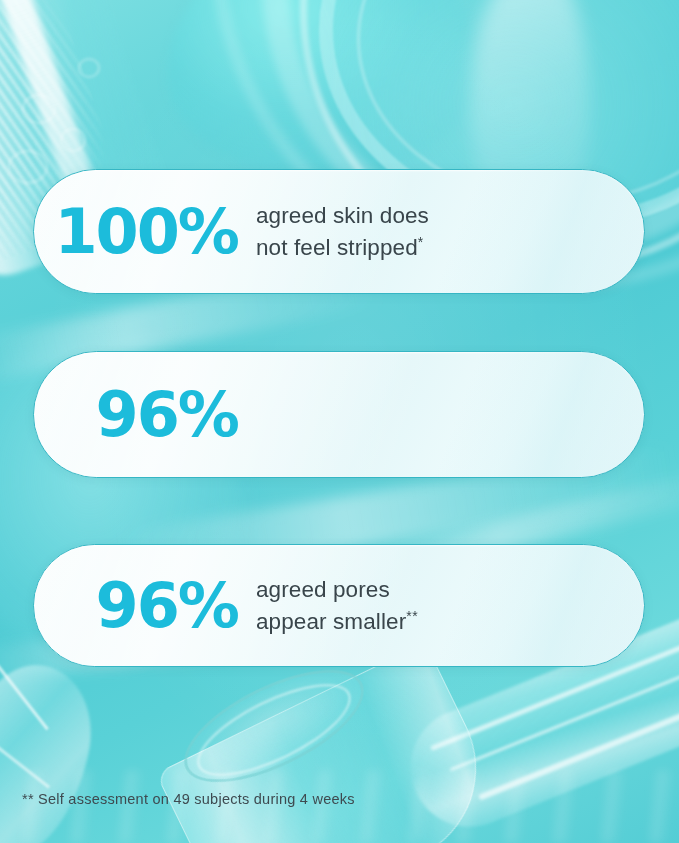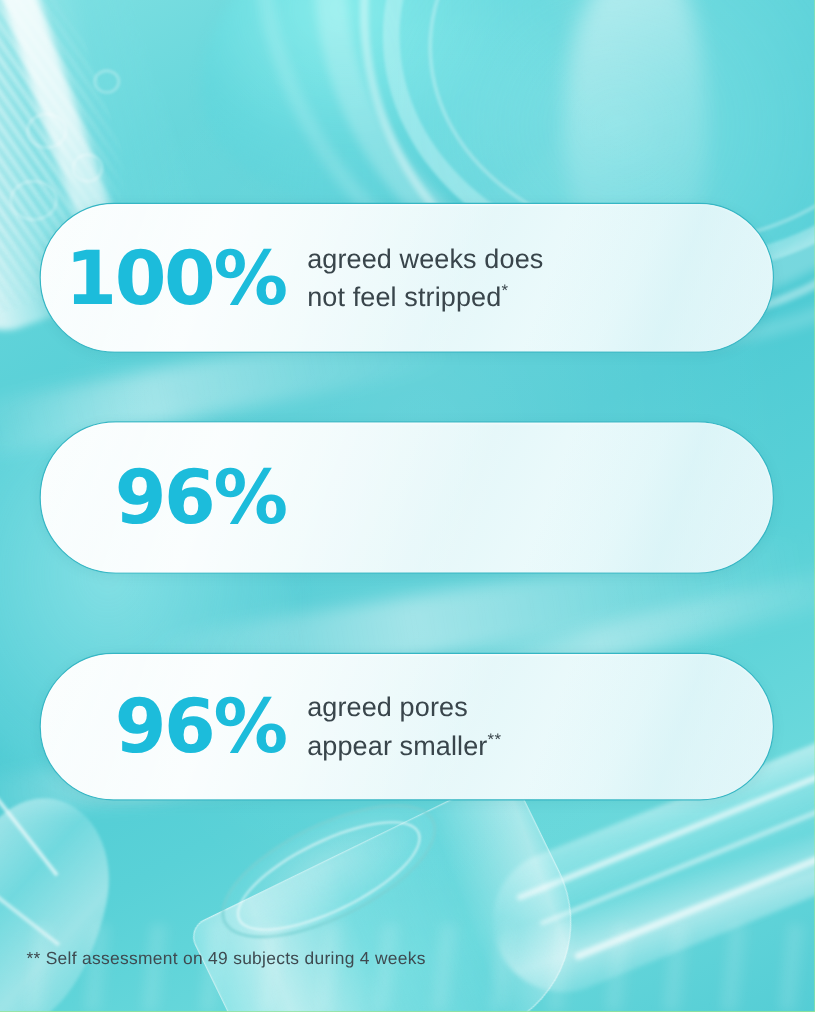--- a/index.html
+++ b/index.html
@@ -15,21 +15,21 @@
     font-family: "Liberation Sans", "DejaVu Sans", sans-serif;
     background: #5ED3D9;
   }
 
   
   .canvas {
     position: relative;
     width: 679px;
     height: 843px;
     overflow: hidden;
-    background: #bef264;
+    background: #f9a8d4;
   }
 
   
   .bg {
     position: absolute;
     inset: 0;
     overflow: hidden;
   }
 
   .bg-base {
@@ -478,21 +478,21 @@
     <div class="frag-line"></div>
     <div class="frag-line2"></div>
     <div class="foot-bands"></div>
     <div class="bg-veil"></div>
   </div>
 
   <div class="cards">
 
     <div class="claim-card card-1">
       <div class="stat">100%</div>
-      <div class="claim-text"><span>agreed weeks does</span><br><span>not feel stripped</span><sup>*</sup></div>
+      <div class="claim-text"><span>agreed skin does</span><br><span>not feel stripped</span><sup>*</sup></div>
     </div>
 
     <div class="claim-card card-2">
       <div class="stat">96%</div>
     </div>
 
     <div class="claim-card card-3">
       <div class="stat">96%</div>
       <div class="claim-text"><span>agreed pores</span><br><span>appear smaller</span><sup>**</sup></div>
     </div>

